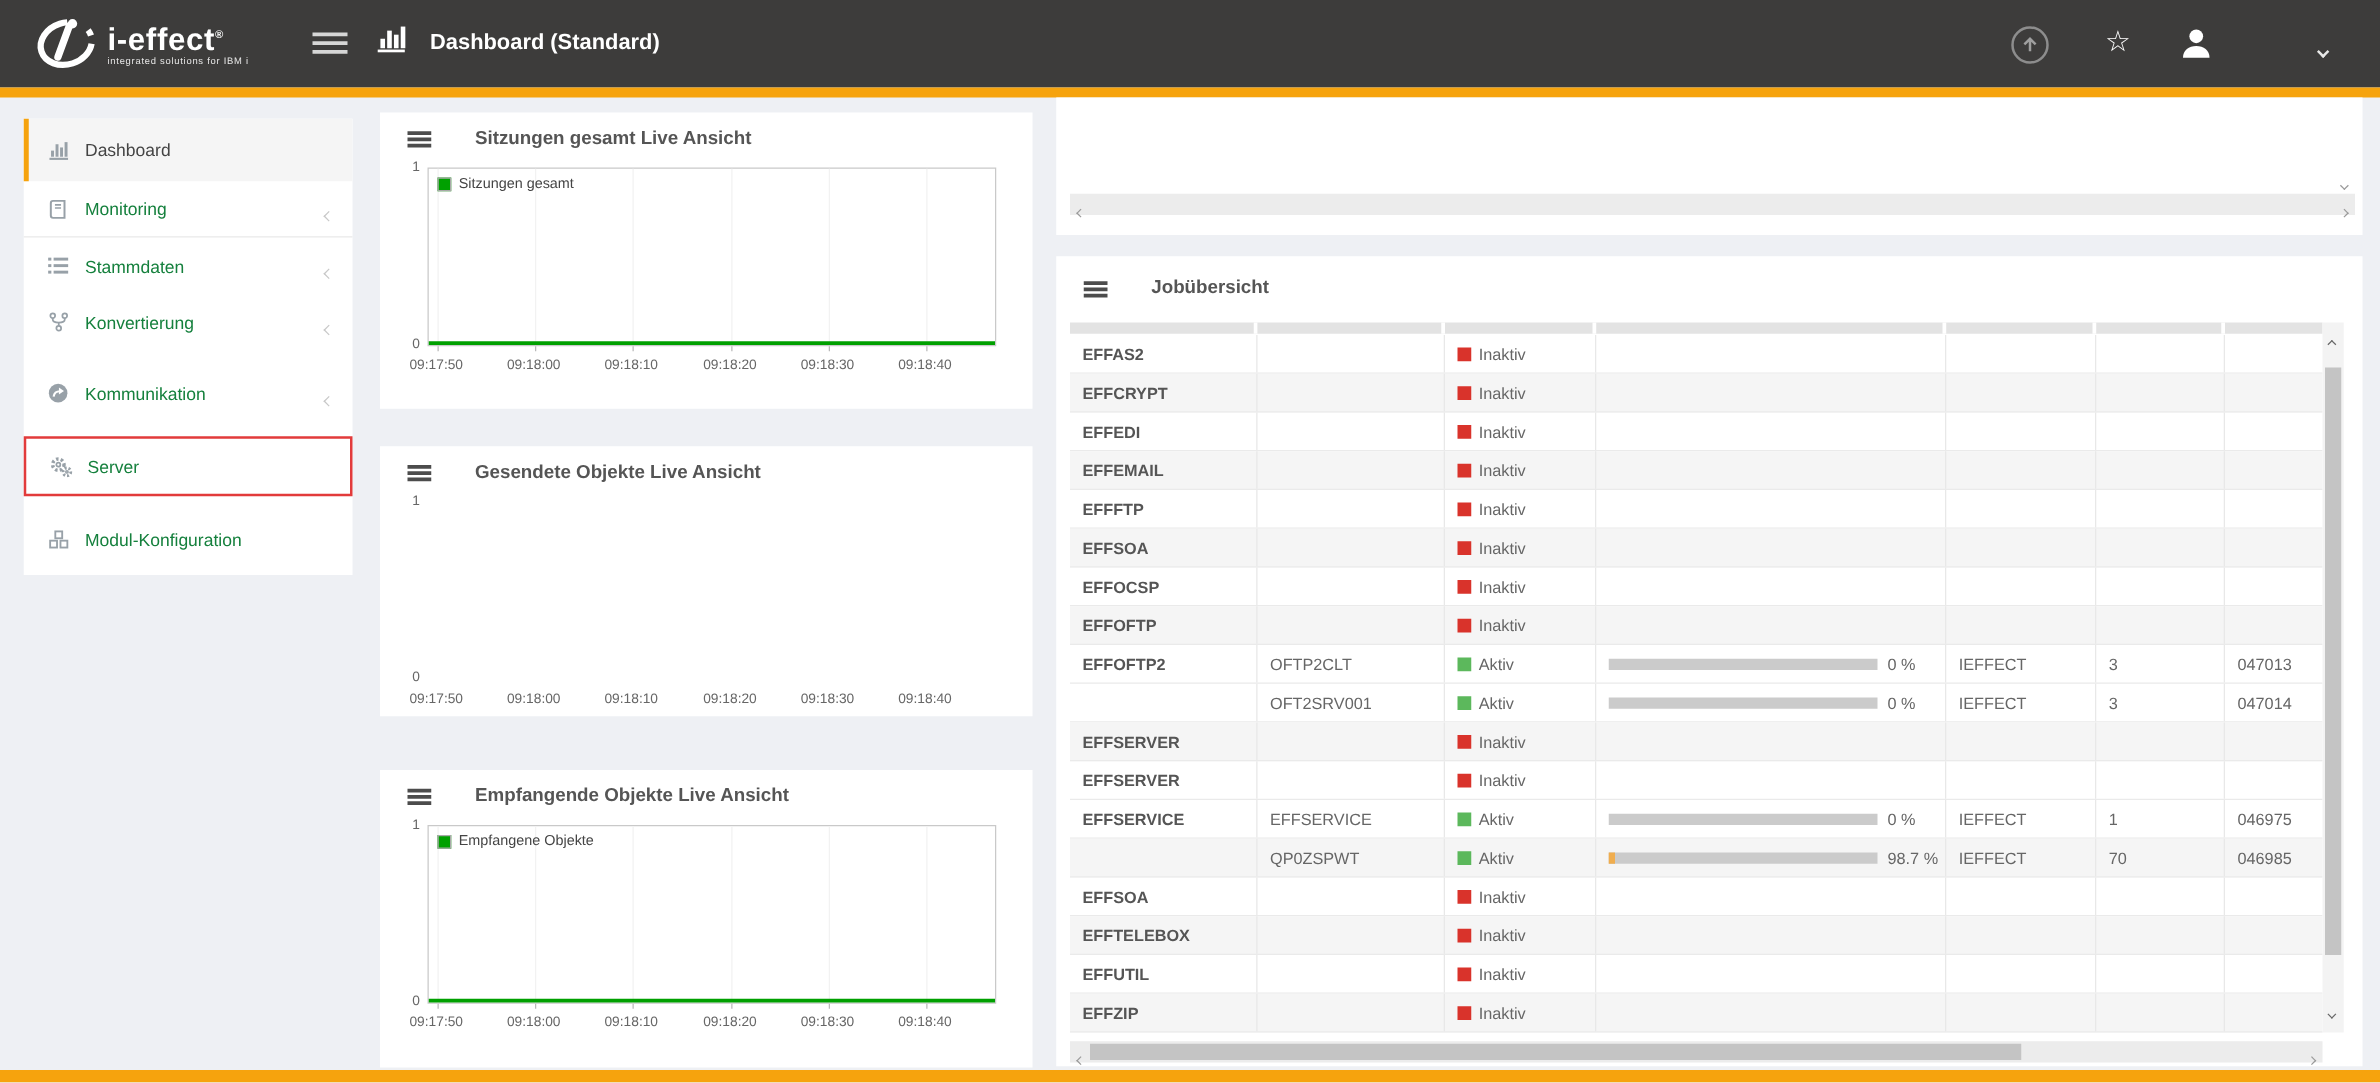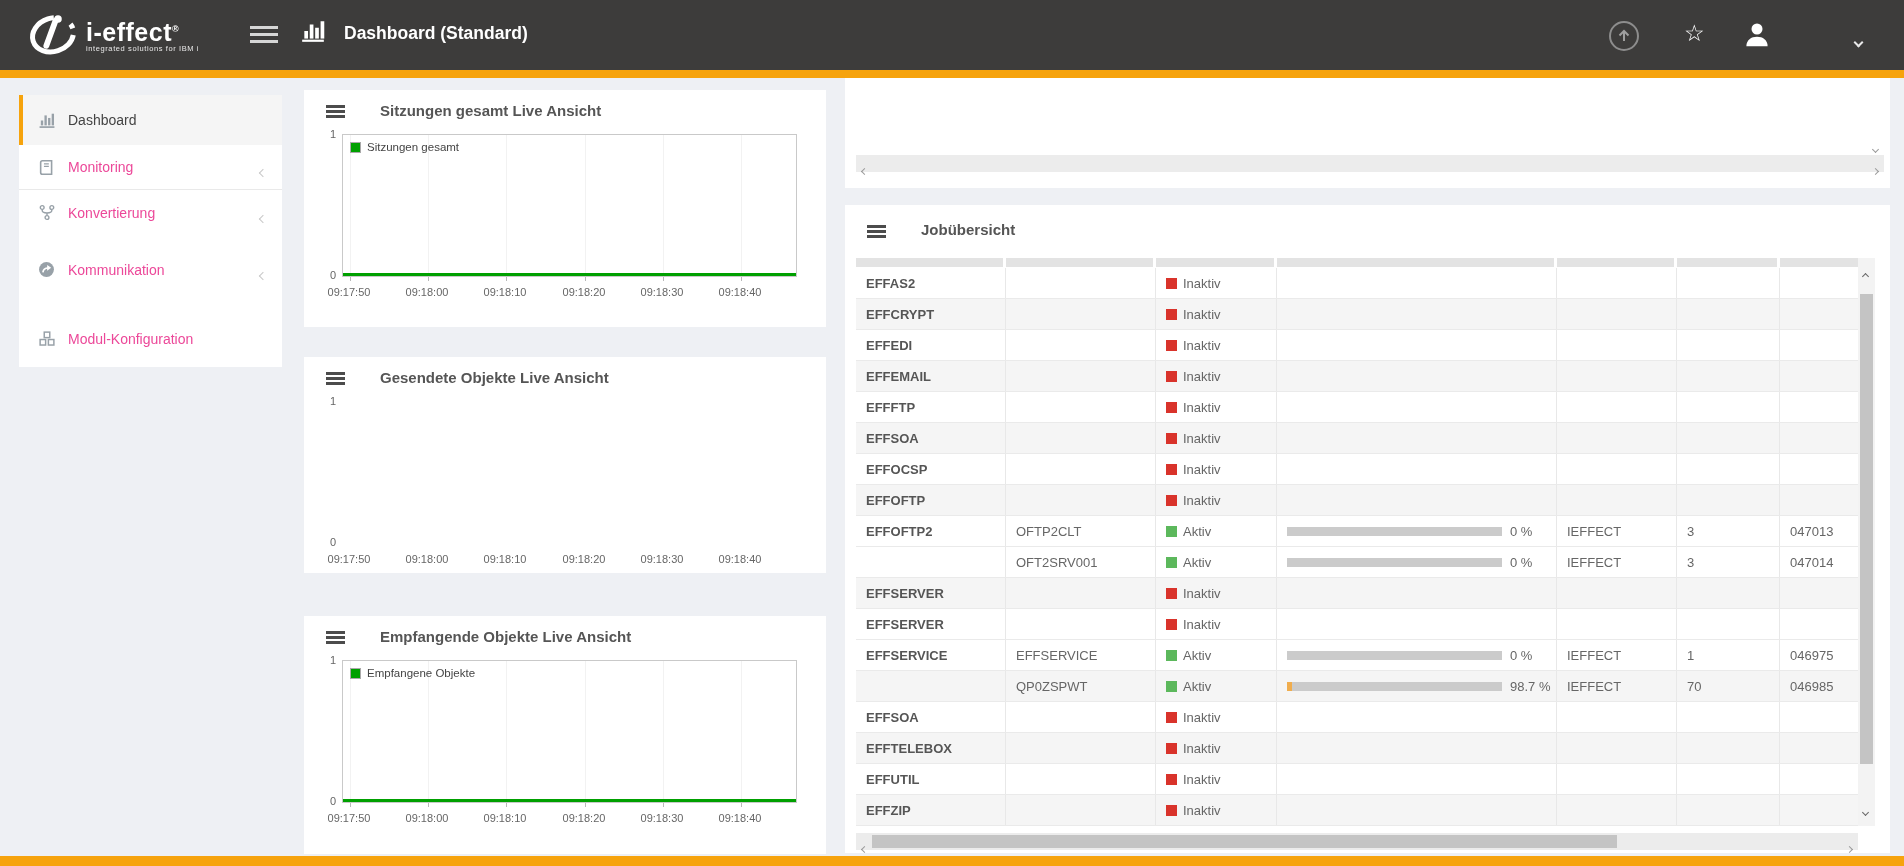--- a/index.html
+++ b/index.html
@@ -35,21 +35,21 @@
   .chev.small{width:5px;height:5px;border-width:1.5px;border-color:#9a9a9a;}
   .chev.white{border-color:#e8e8e8;}
 
   
   .bar-top{position:absolute;left:0;top:70px;width:100%;height:8px;background:var(--orange);}
   .bar-bottom{position:absolute;left:0;top:856px;width:100%;height:10px;background:var(--orange);}
 
   
   .sidebar{position:absolute;left:19px;top:95px;width:263px;background:#fff;padding-bottom:6px;}
   .side-item{display:flex;align-items:center;height:45px;padding-left:18px;gap:12px;
-             color:#ec4899;font-size:14px;cursor:pointer;position:relative;}
+             color:#15803d;font-size:14px;cursor:pointer;position:relative;}
   .side-item .icon{width:19px;height:17px;flex:0 0 19px;display:flex;align-items:center;justify-content:center;}
   .side-item.active{height:50px;background:#f5f5f5;border-left:4px solid var(--orange);padding-left:14px;color:#444;}
   .side-item.grp-end{border-bottom:1px solid #e9e9e9;}
   .side-item.highlighted{height:48px;border:2px solid #e23b3b;}
   .side-spacer{height:12px;}
   .side-chevron{position:absolute;right:16px;top:50%;margin-top:-4px;}
   .side-chevron .chev{width:6px;height:6px;border-width:1.5px;border-color:#c8c8c8;}
 
   
   .chart-card{position:absolute;left:304px;width:522px;background:#fff;}
@@ -167,20 +167,36 @@
           <svg width="17" height="17" viewBox="0 0 16 16">
             <path d="M4.2 1.6h8.6v12.8H4.2a1.7 1.7 0 0 1-1.7-1.7V3.3a1.7 1.7 0 0 1 1.7-1.7z" fill="none" stroke="#98a1a8" stroke-width="1.5"></path>
             <path d="M5.6 4.6h4.6M5.6 7h4.6" stroke="#98a1a8" stroke-width="1.2"></path>
           </svg>
         </span>
         <span>Monitoring</span>
         <span class="side-chevron"><span class="chev left"></span></span>
       </div>
       <div class="side-item">
         <span class="icon">
+          <svg width="17" height="15" viewBox="0 0 16 14">
+            <g fill="#98a1a8">
+              <rect x="0.5" y="1" width="2.4" height="2.2"></rect>
+              <rect x="4.6" y="1" width="11" height="2.2"></rect>
+              <rect x="0.5" y="5.9" width="2.4" height="2.2"></rect>
+              <rect x="4.6" y="5.9" width="11" height="2.2"></rect>
+              <rect x="0.5" y="10.8" width="2.4" height="2.2"></rect>
+              <rect x="4.6" y="10.8" width="11" height="2.2"></rect>
+            </g>
+          </svg>
+        </span>
+        <span>Stammdaten</span>
+        <span class="side-chevron"><span class="chev left"></span></span>
+      </div>
+      <div class="side-item">
+        <span class="icon">
           <svg width="16" height="17" viewBox="0 0 16 16">
             <g fill="none" stroke="#98a1a8" stroke-width="1.4">
               <circle cx="3.2" cy="3" r="1.9"></circle>
               <circle cx="12.8" cy="3" r="1.9"></circle>
               <circle cx="8" cy="13" r="1.9"></circle>
               <path d="M3.2 4.9v1.2c0 1.6 2.2 2.4 4.8 2.4s4.8-.8 4.8-2.4V4.9M8 8.5v2.6"></path>
             </g>
           </svg>
         </span>
         <span>Konvertierung</span>
@@ -192,20 +208,33 @@
           <svg width="17" height="17" viewBox="0 0 16 16">
             <circle cx="8" cy="8" r="7" fill="#98a1a8"></circle>
             <path d="M4.6 10.6c.4-2.6 2.4-4 4.8-4" stroke="#fff" stroke-width="1.6" fill="none"></path>
             <path d="M8.6 3.7l3.8 2.7-3.8 2.7z" fill="#fff"></path>
           </svg>
         </span>
         <span>Kommunikation</span>
         <span class="side-chevron"><span class="chev left"></span></span>
       </div>
       <div class="side-spacer"></div>
+      <div class="side-item highlighted">
+        <span class="icon">
+          <svg width="18" height="17" viewBox="0 0 17 16">
+            <g fill="none" stroke="#98a1a8">
+              <circle cx="6.3" cy="6.3" r="4.3" stroke-width="2.6" stroke-dasharray="1.9 1.7"></circle>
+              <circle cx="6.3" cy="6.3" r="1.5" stroke-width="1.3"></circle>
+              <circle cx="12.8" cy="11.8" r="2.9" stroke-width="2.2" stroke-dasharray="1.5 1.4"></circle>
+              <circle cx="12.8" cy="11.8" r="0.9" stroke-width="1.1"></circle>
+            </g>
+          </svg>
+        </span>
+        <span>Server</span>
+      </div>
       <div class="side-spacer"></div>
       <div class="side-item">
         <span class="icon">
           <svg width="18" height="16" viewBox="0 0 17 15">
             <g fill="#fff" stroke="#98a1a8" stroke-width="1.4">
               <rect x="5.9" y="1" width="5.2" height="5.2"></rect>
               <rect x="2" y="8" width="5.2" height="5.2"></rect>
               <rect x="9.8" y="8" width="5.2" height="5.2"></rect>
             </g>
           </svg>

